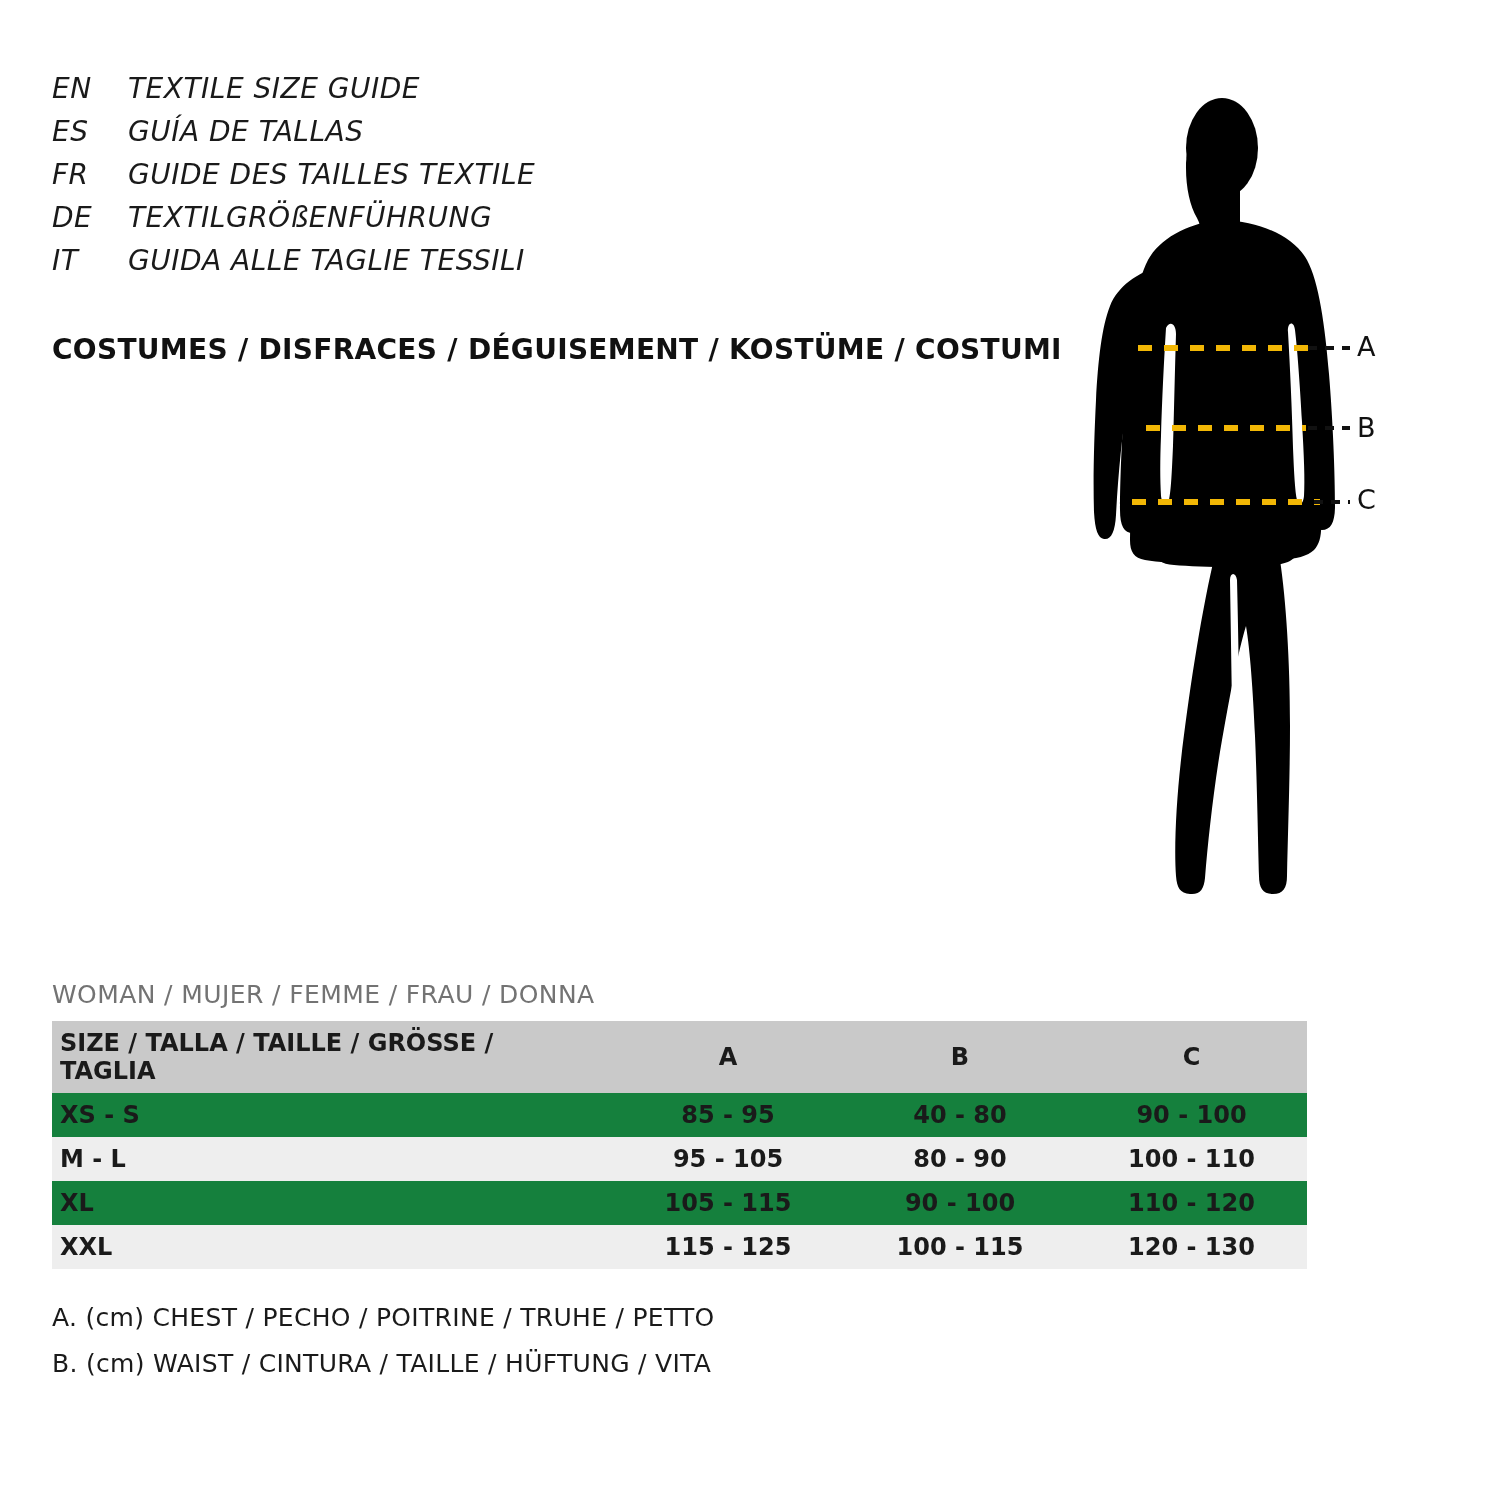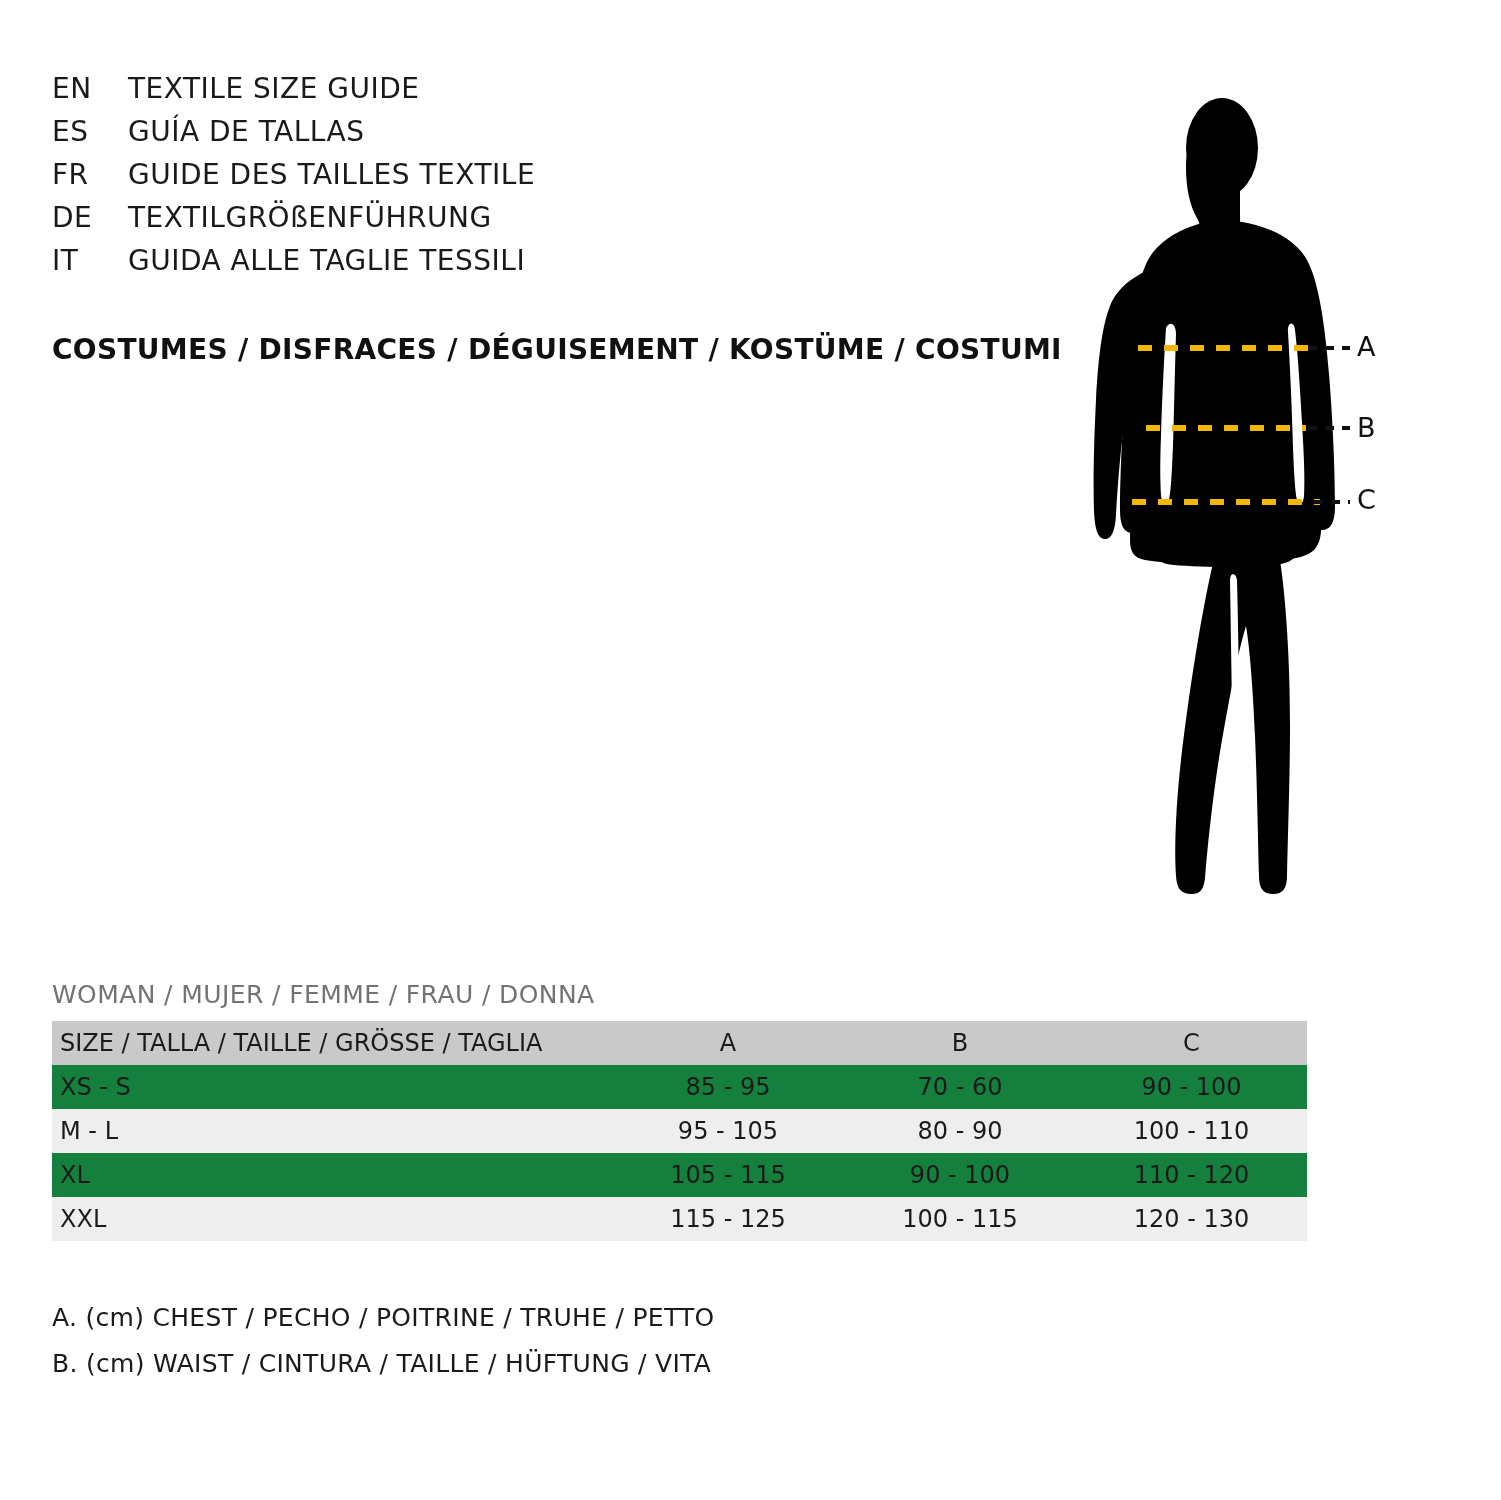--- a/index.html
+++ b/index.html
@@ -21,20 +21,21 @@
   .lang-block {
     position: absolute;
     left: 52px;
     top: 72px;
     width: 980px;
   }
   .lang-row {
     display: flex;
     align-items: baseline;
     height: 43px;
+    font-style: italic;
   }
   .lang-code {
     width: 76px;
     font-size: 28px;
     letter-spacing: 0.5px;
     color: #1a1a1a;
     flex: 0 0 76px;
   }
   .lang-text {
     font-size: 28px;
@@ -86,21 +87,21 @@
     margin-bottom: 12px;
   }
   table.size-table {
     border-collapse: collapse;
     width: 1255px;
     table-layout: fixed;
   }
   table.size-table th,
   table.size-table td {
     font-size: 24px;
-    font-weight: normal;
+    font-weight: bold;
     color: #1a1a1a;
     padding: 8px 18px;
     text-align: center;
     height: 38px;
   }
   table.size-table th.head-label,
   table.size-table td.row-label {
     text-align: left;
     padding-left: 8px;
   }
@@ -281,21 +282,21 @@
         <th class="head-label">SIZE / TALLA / TAILLE / GRÖSSE / TAGLIA</th>
         <th>A</th>
         <th>B</th>
         <th>C</th>
       </tr>
     </thead>
     <tbody>
       <tr class="odd">
         <td class="row-label">XS - S</td>
         <td>85 - 95</td>
-        <td>70 - 60</td>
+        <td>40 - 80</td>
         <td>90 - 100</td>
       </tr>
       <tr class="even">
         <td class="row-label">M - L</td>
         <td>95 - 105</td>
         <td>80 - 90</td>
         <td>100 - 110</td>
       </tr>
       <tr class="odd">
         <td class="row-label">XL</td>

